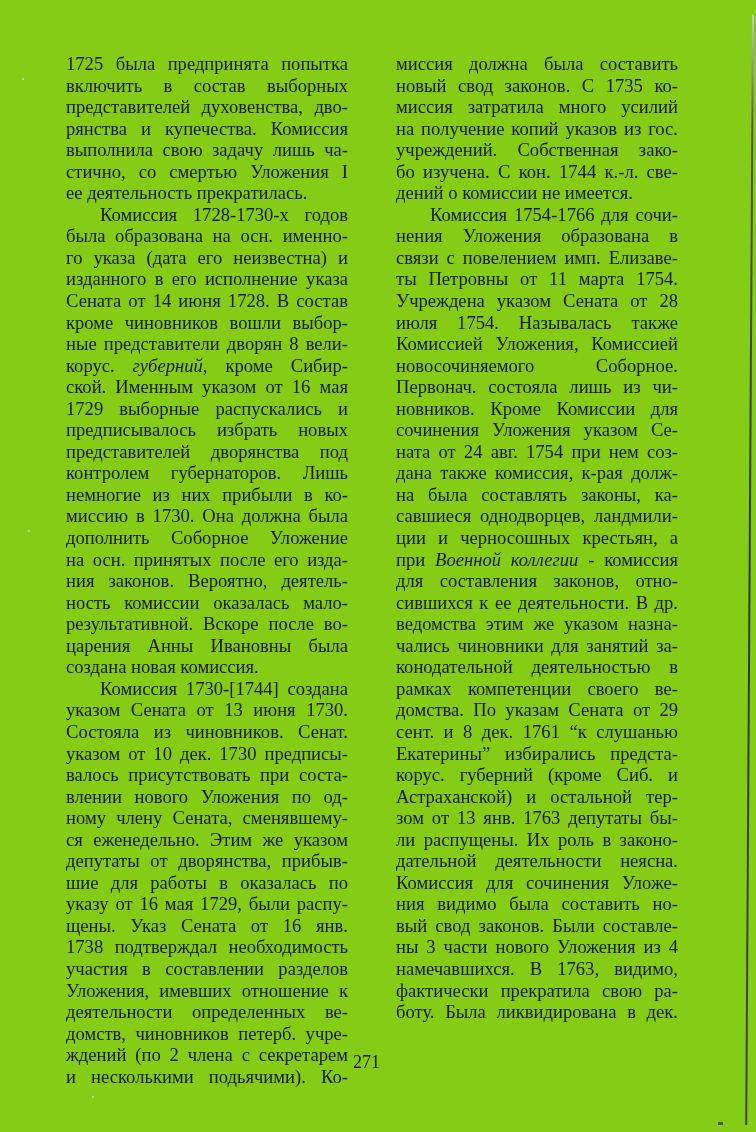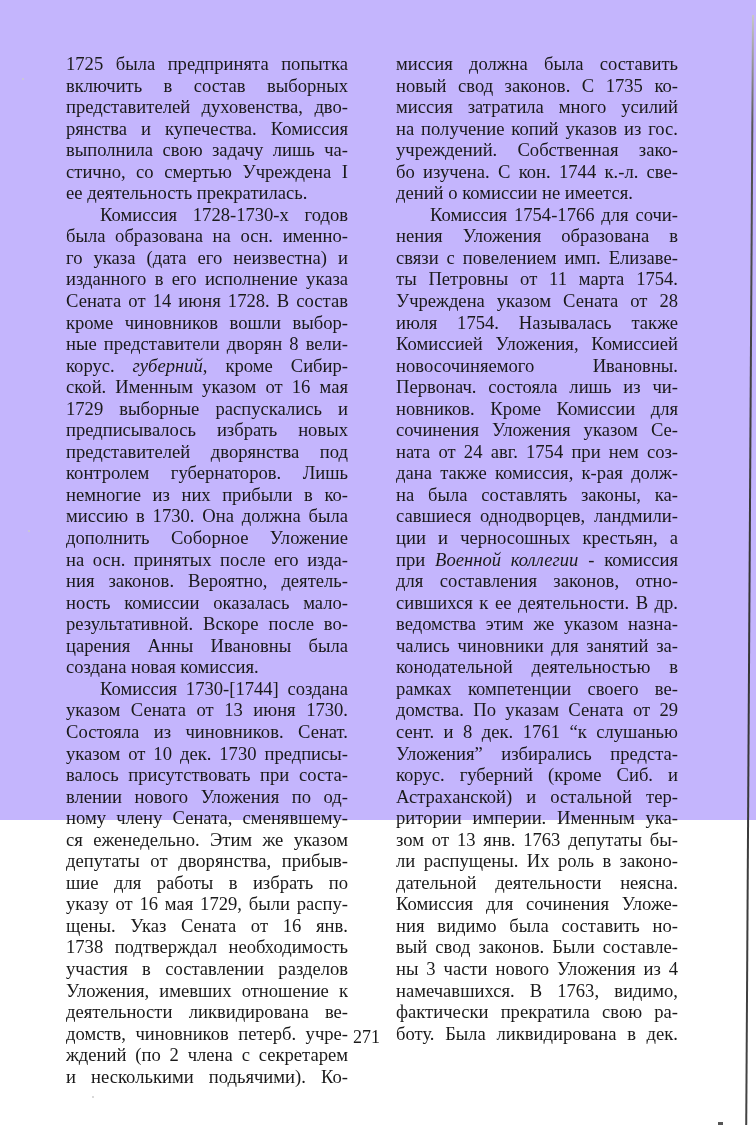--- a/index.html
+++ b/index.html
@@ -11,22 +11,22 @@
       width: 756px;
       height: 1132px;
       position: relative;
       overflow: hidden;
       font-family: "Liberation Serif", "DejaVu Serif", serif;
       color: #1a1a1a;
     }
     .page {
       position: absolute;
       left: 0; top: 0;
-      width: 756px; height: 820px;
-      background: #c4b5fd;
+      width: 756px; height: 1132px;
+      background: #84cc16;
     }
     .col {
       position: absolute;
       top: 53px;
       width: 282px;
       font-size: 18.6px;
       line-height: 21.55px;
       text-align: justify;
     }
     .col-left { left: 66px; }
@@ -37,21 +37,21 @@
       text-align-last: justify;
       text-align: justify;
       height: 21.55px;
       overflow: visible;
     }
     .line.last { text-align-last: left; }
     .line.indent { padding-left: 34px; }
     .page-number {
       position: absolute;
       left: 353px;
-      top: 1027px;
+      top: 1052px;
       font-size: 18px;
       font-family: "Liberation Serif", "DejaVu Serif", serif;
       color: #1a1a1a;
     }
     .edge-line {
       position: absolute;
       left: 752px;
       top: 15px;
       width: 1.5px;
       height: 1110px;
@@ -78,21 +78,21 @@
 </head>
 <body>
 
 <div class="page">
   <div class="col col-left">
       <span class="line">1725 была предпринята попытка</span>
       <span class="line">включить в состав выборных</span>
       <span class="line">представителей духовенства, дво-</span>
       <span class="line">рянства и купечества. Комиссия</span>
       <span class="line">выполнила свою задачу лишь ча-</span>
-      <span class="line">стично, со смертью Учреждена I</span>
+      <span class="line">стично, со смертью Уложения I</span>
       <span class="line last">ее деятельность прекратилась.</span>
       <span class="line indent">Комиссия 1728-1730-х годов</span>
       <span class="line">была образована на осн. именно-</span>
       <span class="line">го указа (дата его неизвестна) и</span>
       <span class="line">изданного в его исполнение указа</span>
       <span class="line">Сената от 14 июня 1728. В состав</span>
       <span class="line">кроме чиновников вошли выбор-</span>
       <span class="line">ные представители дворян 8 вели-</span>
       <span class="line">корус. <em>губерний</em>, кроме Сибир-</span>
       <span class="line">ской. Именным указом от 16 мая</span>
@@ -111,68 +111,67 @@
       <span class="line last">создана новая комиссия.</span>
       <span class="line indent">Комиссия 1730-[1744] создана</span>
       <span class="line">указом Сената от 13 июня 1730.</span>
       <span class="line">Состояла из чиновников. Сенат.</span>
       <span class="line">указом от 10 дек. 1730 предписы-</span>
       <span class="line">валось присутствовать при соста-</span>
       <span class="line">влении нового Уложения по од-</span>
       <span class="line">ному члену Сената, сменявшему-</span>
       <span class="line">ся еженедельно. Этим же указом</span>
       <span class="line">депутаты от дворянства, прибыв-</span>
-      <span class="line">шие для работы в избрать по</span>
+      <span class="line">шие для работы в оказалась по</span>
       <span class="line">указу от 16 мая 1729, были распу-</span>
       <span class="line">щены. Указ Сената от 16 янв.</span>
       <span class="line">1738 подтверждал необходимость</span>
       <span class="line">участия в составлении разделов</span>
       <span class="line">Уложения, имевших отношение к</span>
-      <span class="line">деятельности ликвидирована ве-</span>
+      <span class="line">деятельности определенных ве-</span>
       <span class="line">домств, чиновников петерб. учре-</span>
       <span class="line">ждений (по 2 члена с секретарем</span>
       <span class="line">и несколькими подьячими). Ко-</span>
     </div>
   <div class="col col-right">
       <span class="line">миссия должна была составить</span>
       <span class="line">новый свод законов. С 1735 ко-</span>
       <span class="line">миссия затратила много усилий</span>
       <span class="line">на получение копий указов из гос.</span>
       <span class="line">учреждений. Собственная зако-</span>
       <span class="line">бо изучена. С кон. 1744 к.-л. све-</span>
       <span class="line last">дений о комиссии не имеется.</span>
       <span class="line indent">Комиссия 1754-1766 для сочи-</span>
       <span class="line">нения Уложения образована в</span>
       <span class="line">связи с повелением имп. Елизаве-</span>
       <span class="line">ты Петровны от 11 марта 1754.</span>
       <span class="line">Учреждена указом Сената от 28</span>
       <span class="line">июля 1754. Называлась также</span>
       <span class="line">Комиссией Уложения, Комиссией</span>
-      <span class="line">новосочиняемого Ивановны.</span>
+      <span class="line">новосочиняемого Соборное.</span>
       <span class="line">Первонач. состояла лишь из чи-</span>
       <span class="line">новников. Кроме Комиссии для</span>
       <span class="line">сочинения Уложения указом Се-</span>
       <span class="line">ната от 24 авг. 1754 при нем соз-</span>
       <span class="line">дана также комиссия, к-рая долж-</span>
       <span class="line">на была составлять законы, ка-</span>
       <span class="line">савшиеся однодворцев, ландмили-</span>
       <span class="line">ции и черносошных крестьян, а</span>
       <span class="line">при <em>Военной коллегии</em> - комиссия</span>
       <span class="line">для составления законов, отно-</span>
       <span class="line">сившихся к ее деятельности. В др.</span>
       <span class="line">ведомства этим же указом назна-</span>
       <span class="line">чались чиновники для занятий за-</span>
       <span class="line">конодательной деятельностью в</span>
       <span class="line">рамках компетенции своего ве-</span>
       <span class="line">домства. По указам Сената от 29</span>
       <span class="line">сент. и 8 дек. 1761 “к слушанью</span>
-      <span class="line">Уложения” избирались предста-</span>
+      <span class="line">Екатерины” избирались предста-</span>
       <span class="line">корус. губерний (кроме Сиб. и</span>
       <span class="line">Астраханской) и остальной тер-</span>
-      <span class="line">ритории империи. Именным ука-</span>
       <span class="line">зом от 13 янв. 1763 депутаты бы-</span>
       <span class="line">ли распущены. Их роль в законо-</span>
       <span class="line">дательной деятельности неясна.</span>
       <span class="line">Комиссия для сочинения Уложе-</span>
       <span class="line">ния видимо была составить но-</span>
       <span class="line">вый свод законов. Были составле-</span>
       <span class="line">ны 3 части нового Уложения из 4</span>
       <span class="line">намечавшихся. В 1763, видимо,</span>
       <span class="line">фактически прекратила свою ра-</span>
       <span class="line">боту. Была ликвидирована в дек.</span>

